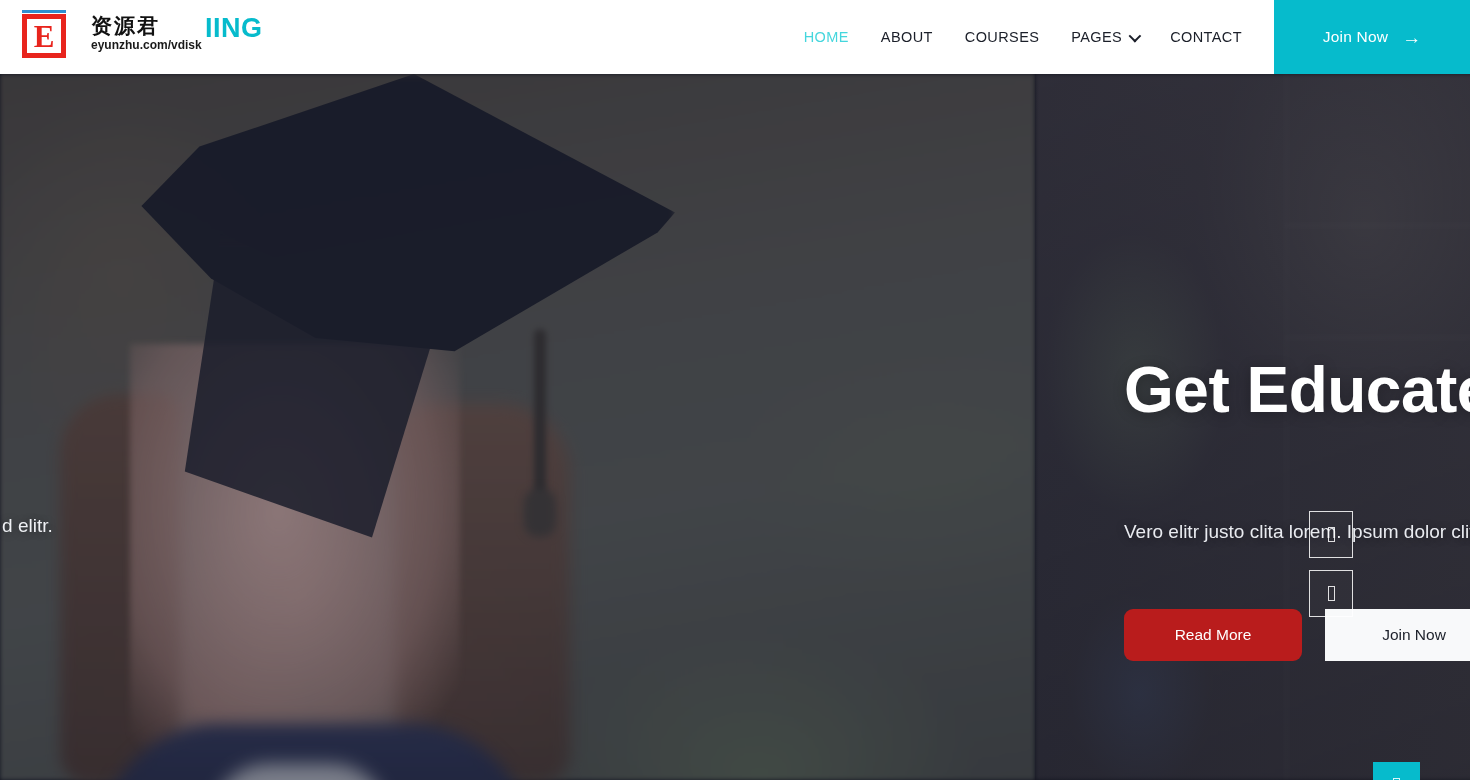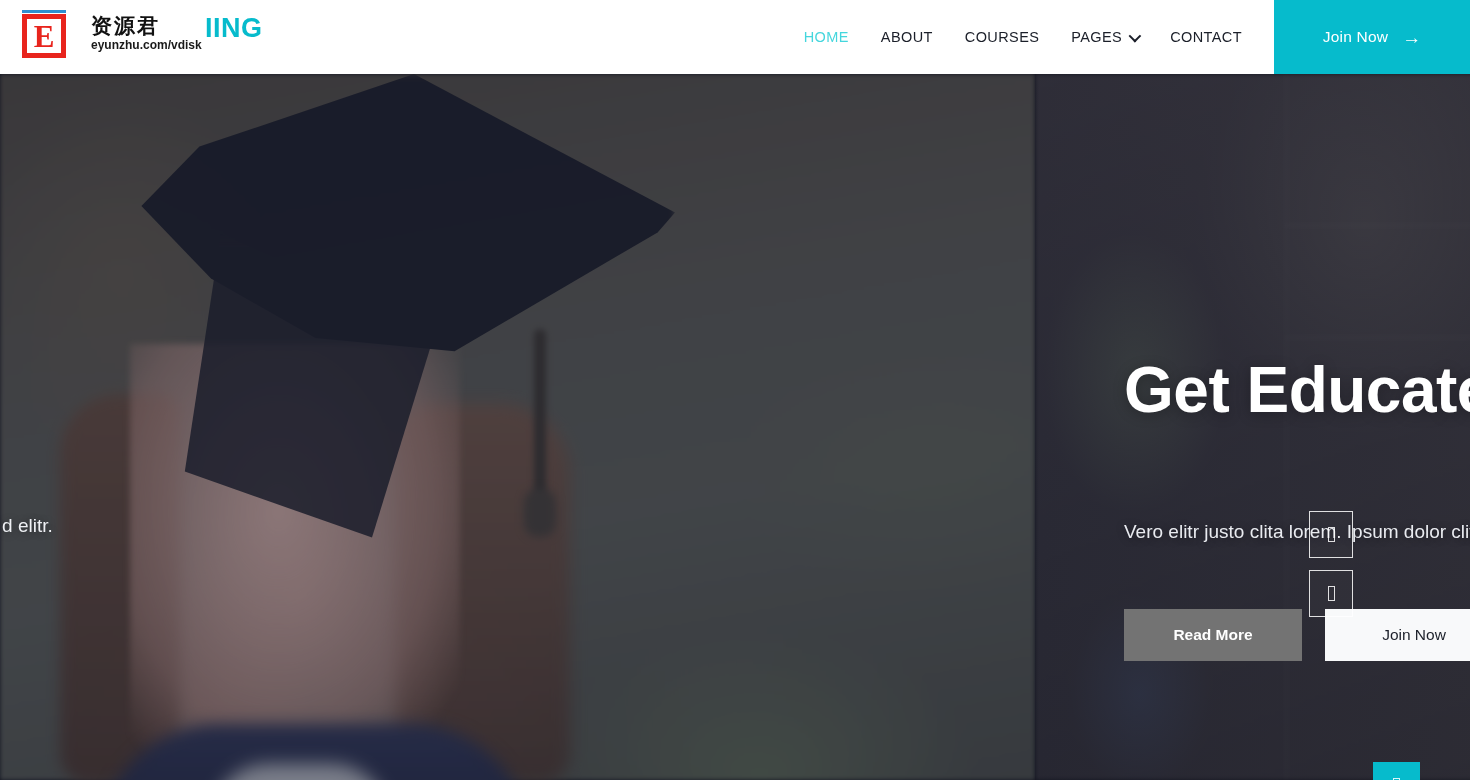--- a/index.html
+++ b/index.html
@@ -189,23 +189,23 @@
     letter-spacing:-0.5px;
     text-shadow:0 2px 14px rgba(0,0,0,0.3);
   }
   .sb-para {
     position:absolute; left:0; top:443px; width:1060px;
     font-size:19px; color:#e9ebf0; line-height:1.62;
     text-shadow:0 1px 9px rgba(0,0,0,0.4);
   }
   .sb-buttons { position:absolute; left:0; top:535px; display:flex; }
   .btn-primary {
-    width:178px; height:52px; background:#737373; color:#ffffff;
+    width:178px; height:52px; background:#b91c1c; color:#ffffff;
     display:flex; align-items:center; justify-content:center;
-    font-size:15.5px; font-weight:700; cursor:pointer;
+    font-size:15.5px; font-weight:400; cursor:pointer;border-radius:9px;
   }
   .btn-light {
     width:178px; height:52px; background:#f8f9fa; color:#1b1f29;
     display:flex; align-items:center; justify-content:center;
     font-size:15.5px; cursor:pointer; margin-left:23px;
   }
 
   
   .carousel-btn {
     position:absolute; width:44px; height:47px;

